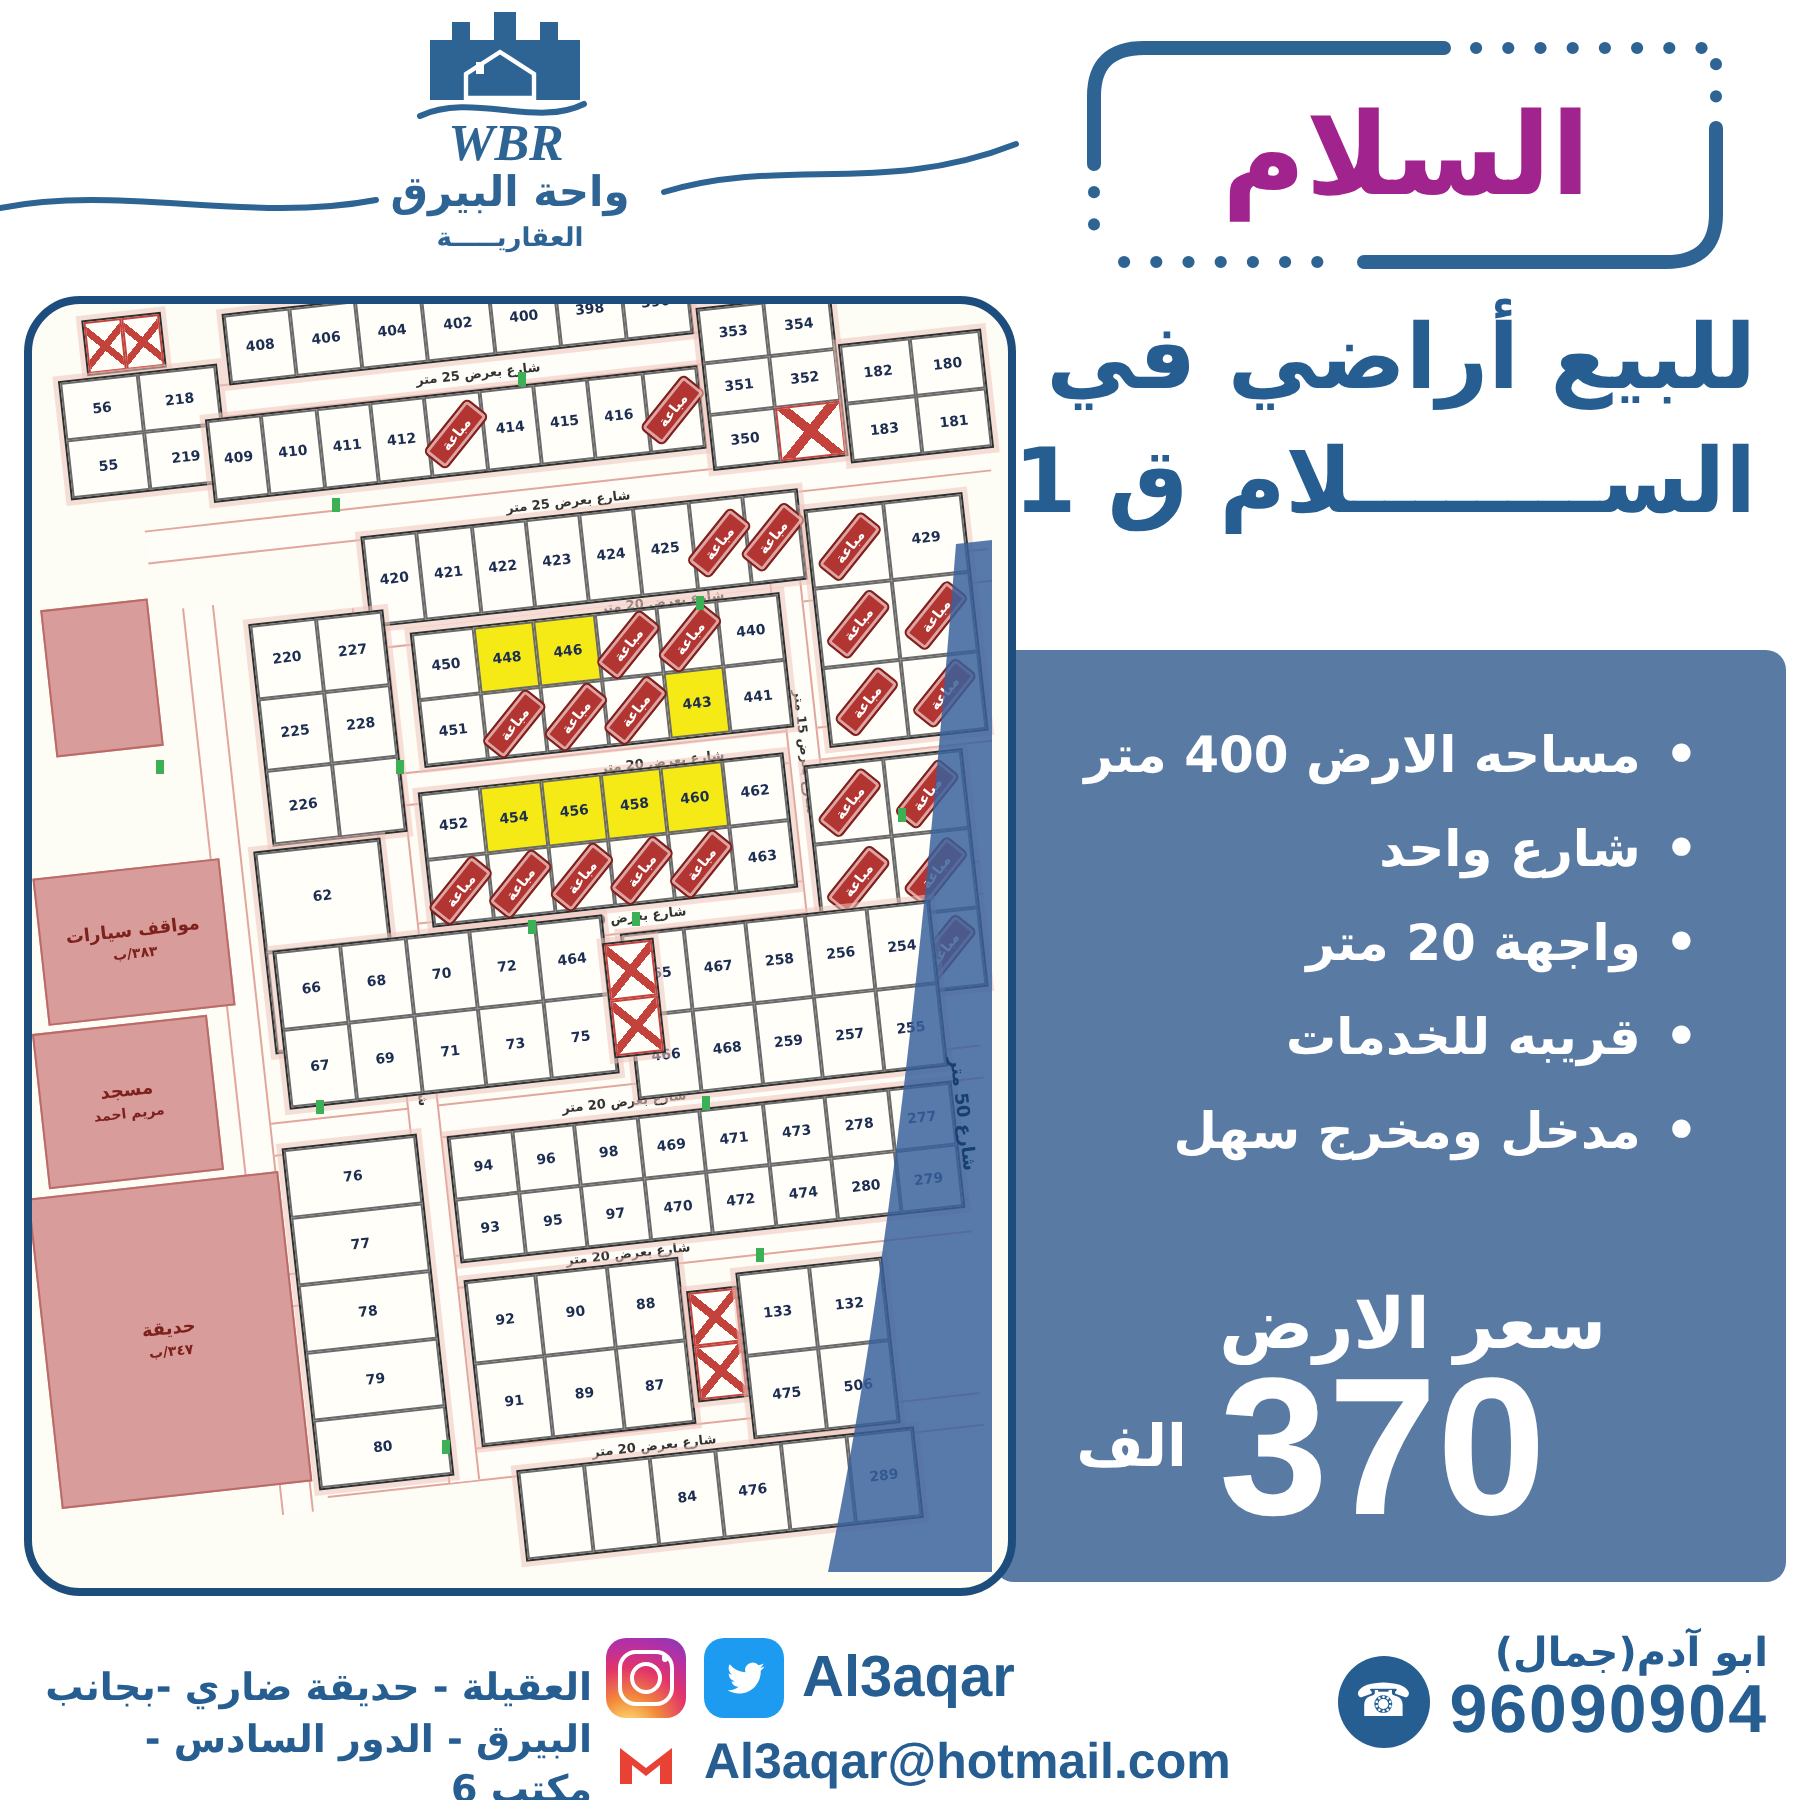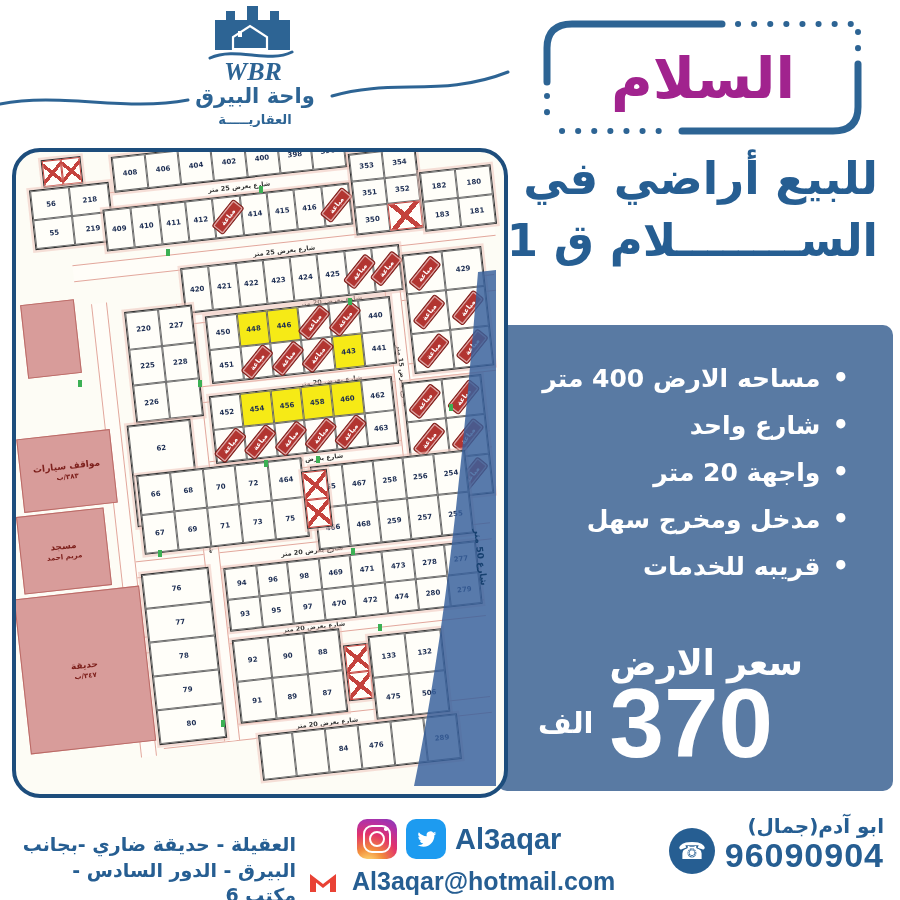--- a/index.html
+++ b/index.html
@@ -60,21 +60,21 @@
   .civic .sub{font-size:7px;margin-top:2px;}
   .tick{position:absolute;width:4px;height:7px;background:#3cb054;z-index:3;}
   #overlaySvg{position:absolute;inset:0;z-index:5;pointer-events:none;}
   #overlayLabel{position:absolute;left:436px;top:400px;transform:rotate(83deg);font-size:9px;
                 font-weight:bold;color:#16406f;z-index:6;white-space:nowrap;}
 
   
   #address{left:18px;top:832px;width:278px;text-align:right;direction:rtl;color:#265e92;
            font-weight:800;font-size:19px;line-height:1.35;}
   #social{left:303px;top:818px;}
-  .srow{display:flex;align-items:center;gap:9px;height:42px;justify-content:center;}
+  .srow{display:flex;align-items:center;gap:9px;height:42px;}
   .handle{font-size:29px;font-weight:800;color:#265e92;font-family:"Liberation Sans",sans-serif;}
   .email{font-size:25px;font-weight:800;color:#265e92;font-family:"Liberation Sans",sans-serif;}
   .ig{width:40px;height:40px;border-radius:10px;position:relative;
       background:radial-gradient(circle at 28% 115%,#fdd56f 8%,#f28b3b 30%,#e2336b 58%,#b430a5 80%,#8a3ab9 96%);}
   .ig::before{content:"";position:absolute;inset:6px;border:2.6px solid #fff;border-radius:9px;}
   .ig::after{content:"";position:absolute;left:50%;top:50%;width:12px;height:12px;border:2.6px solid #fff;
              border-radius:50%;transform:translate(-50%,-50%);}
   .igdot{position:absolute;right:9px;top:8px;width:3.5px;height:3.5px;background:#fff;border-radius:50%;}
   .tw{width:40px;height:40px;border-radius:10px;background:#1d9bf0;display:flex;align-items:center;justify-content:center;}
   .gm{width:40px;height:36px;background:#fff;display:flex;align-items:center;justify-content:center;}
@@ -121,22 +121,22 @@
 <div class="abs" id="headline">
   <div>للبيع أراضي في</div>
   <div>الســــــــلام ق 1</div>
 </div>
 
 <div class="abs" id="panel">
   <div id="featList">
       <div class="feat">مساحه الارض 400 متر</div>
       <div class="feat">شارع واحد</div>
       <div class="feat">واجهة 20 متر</div>
+      <div class="feat">قريبه للخدمات</div>
       <div class="feat">مدخل ومخرج سهل</div>
-      <div class="feat">قريبه للخدمات</div>
     </div>
   <div class="priceLabel">سعر الارض</div>
   <div class="priceRow">
     <span class="priceUnit">الف</span>
     <span class="priceValue">370</span>
   </div>
 </div>
 
 <div class="abs" id="map">
   <div id="mapInner">

